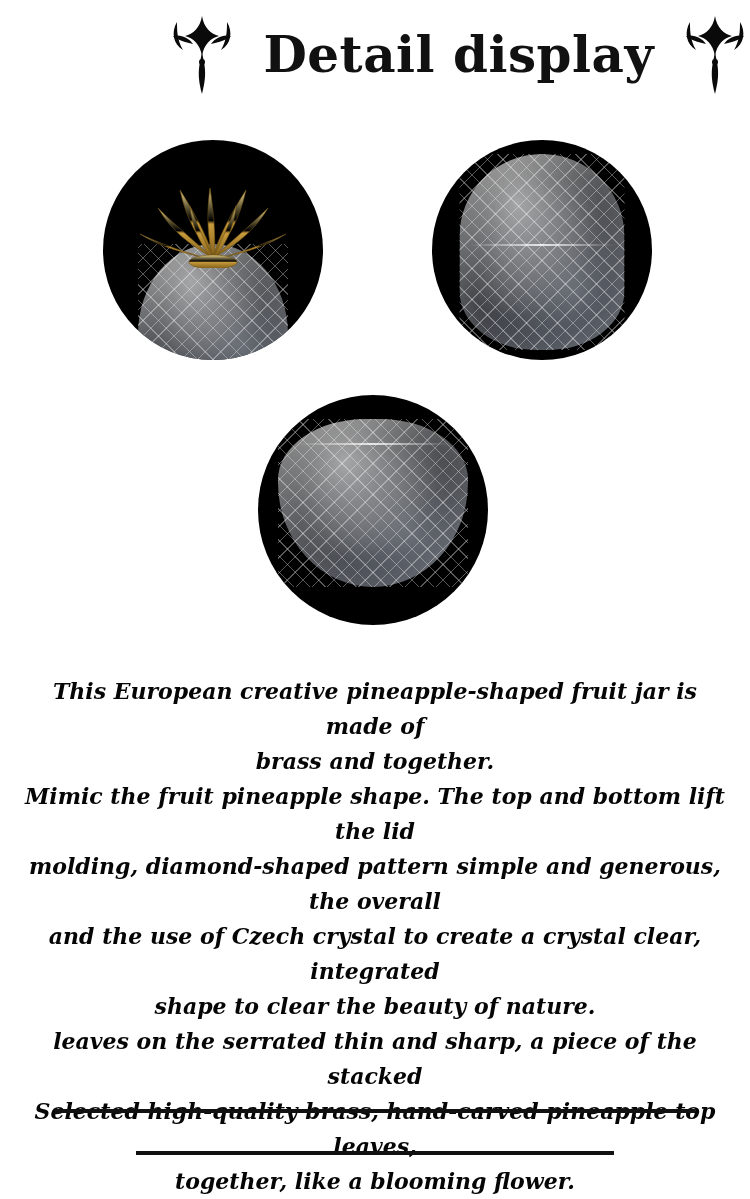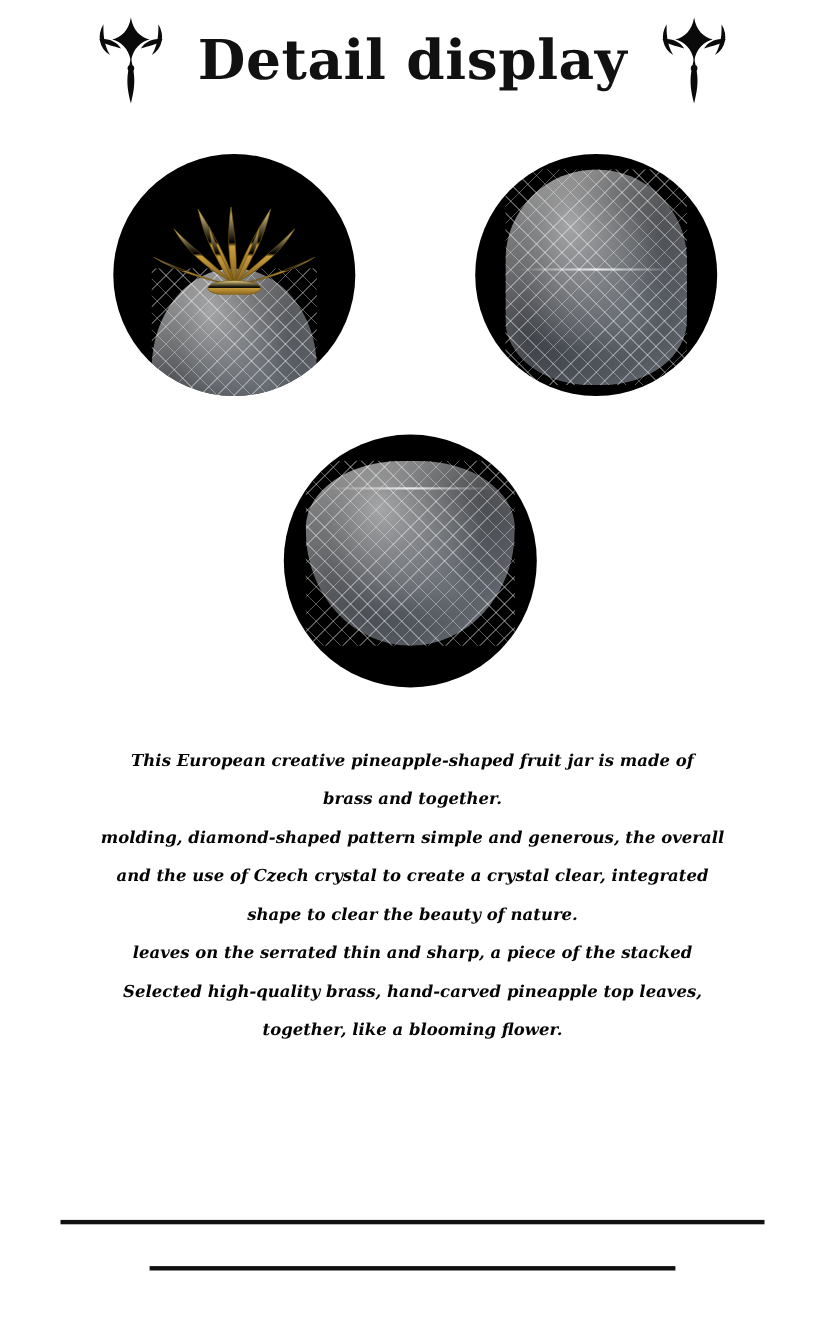--- a/index.html
+++ b/index.html
@@ -15,21 +15,21 @@
     color: #000000;
     overflow: hidden;
   }
 
   
   .header {
     position: relative;
     height: 110px;
     display: flex;
     align-items: center;
-    justify-content: center;
+    justify-content: flex-end;
     gap: 26px;
   }
   .header-title {
     font-family: "DejaVu Serif", serif;
     font-size: 50px;
     font-weight: 700;
     letter-spacing: 0.5px;
     line-height: 1;
     color: #111;
     white-space: nowrap;
@@ -115,21 +115,21 @@
     padding: 4px 10px 0 10px;
     width: 730px;
     box-sizing: border-box;
     text-align: center;
   }
   .description p {
     margin: 0;
     font-family: "DejaVu Serif", serif;
     font-style: italic;
     font-weight: 700;
-    font-size: 15px;
+    font-size: 22px;
     line-height: 35px;
     color: #050505;
   }
 
   
   .rules {
     position: absolute;
     left: 0;
     right: 0;
     bottom: 44px;
@@ -221,20 +221,21 @@
     <div class="crystal-body c3-bowl">
       <div class="diamond-grid"></div>
       <div class="lid-line" style="left:10%; right:10%; top:14%;"></div>
     </div>
   </div>
 </div>
 
 <div class="description">
   <p>This European creative pineapple-shaped fruit jar is made of</p>
   <p>brass and together.</p>
+  <p>Mimic the fruit pineapple shape. The top and bottom lift the lid</p>
   <p>molding, diamond-shaped pattern simple and generous, the overall</p>
   <p>and the use of Czech crystal to create a crystal clear, integrated</p>
   <p>shape to clear the beauty of nature.</p>
   <p>leaves on the serrated thin and sharp, a piece of the stacked</p>
   <p>Selected high-quality brass, hand-carved pineapple top leaves,</p>
   <p>together, like a blooming flower.</p>
 </div>
 
 <div class="rules">
   <div class="rule rule-top"></div>

